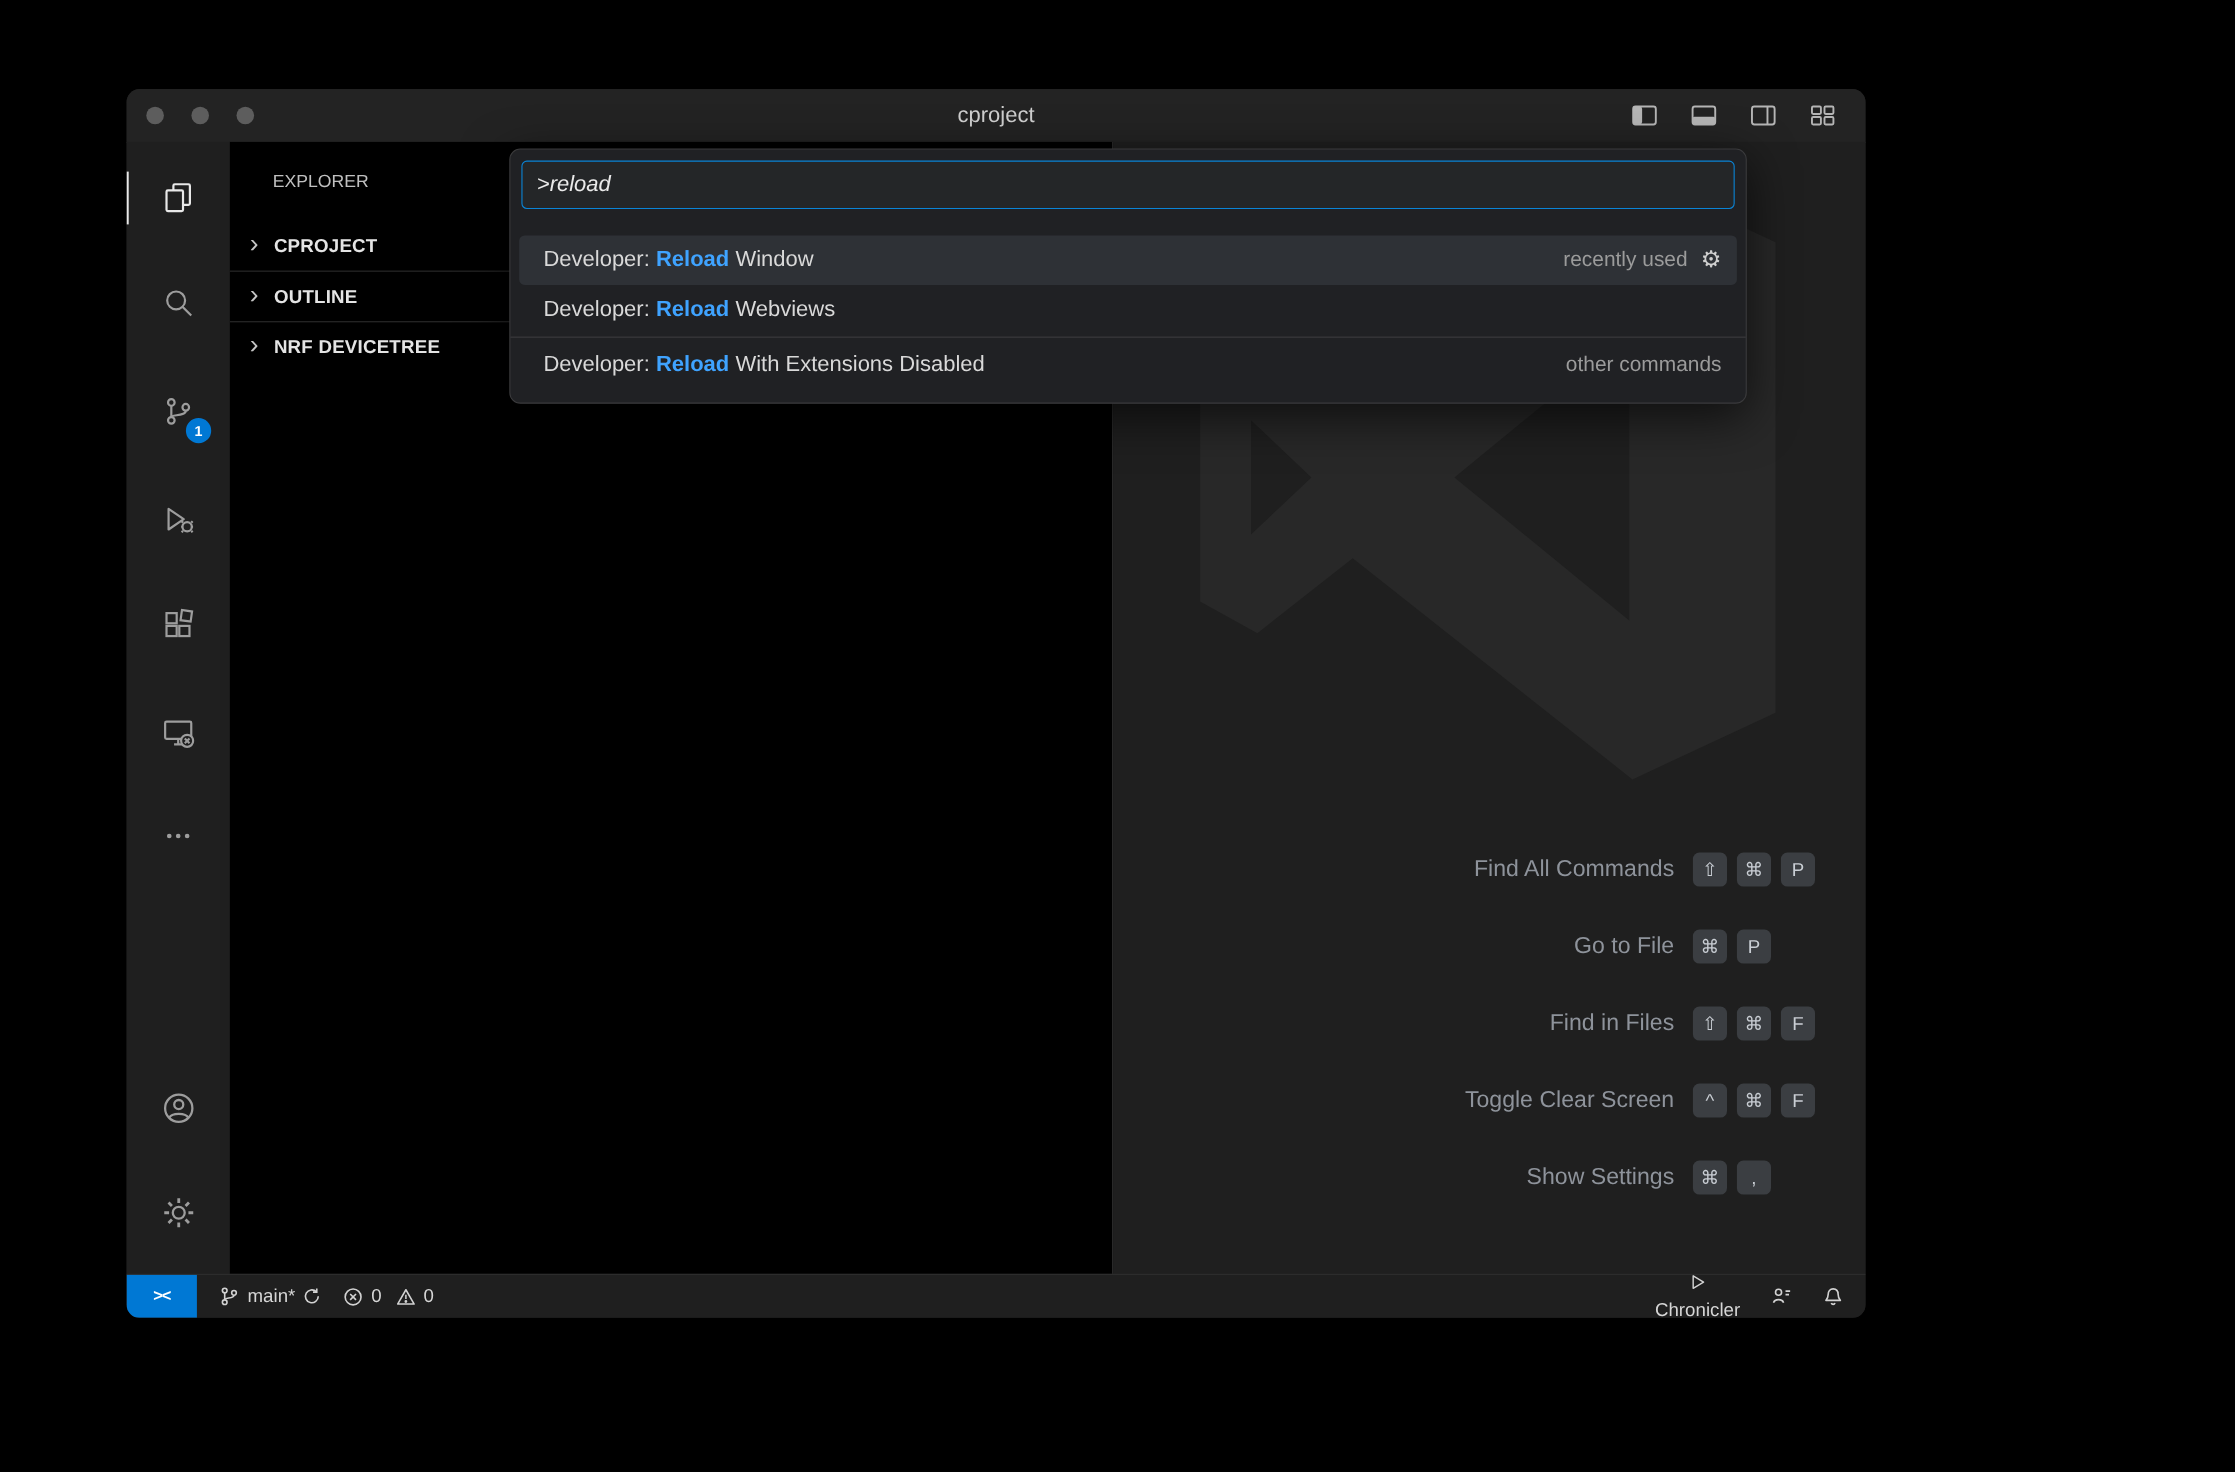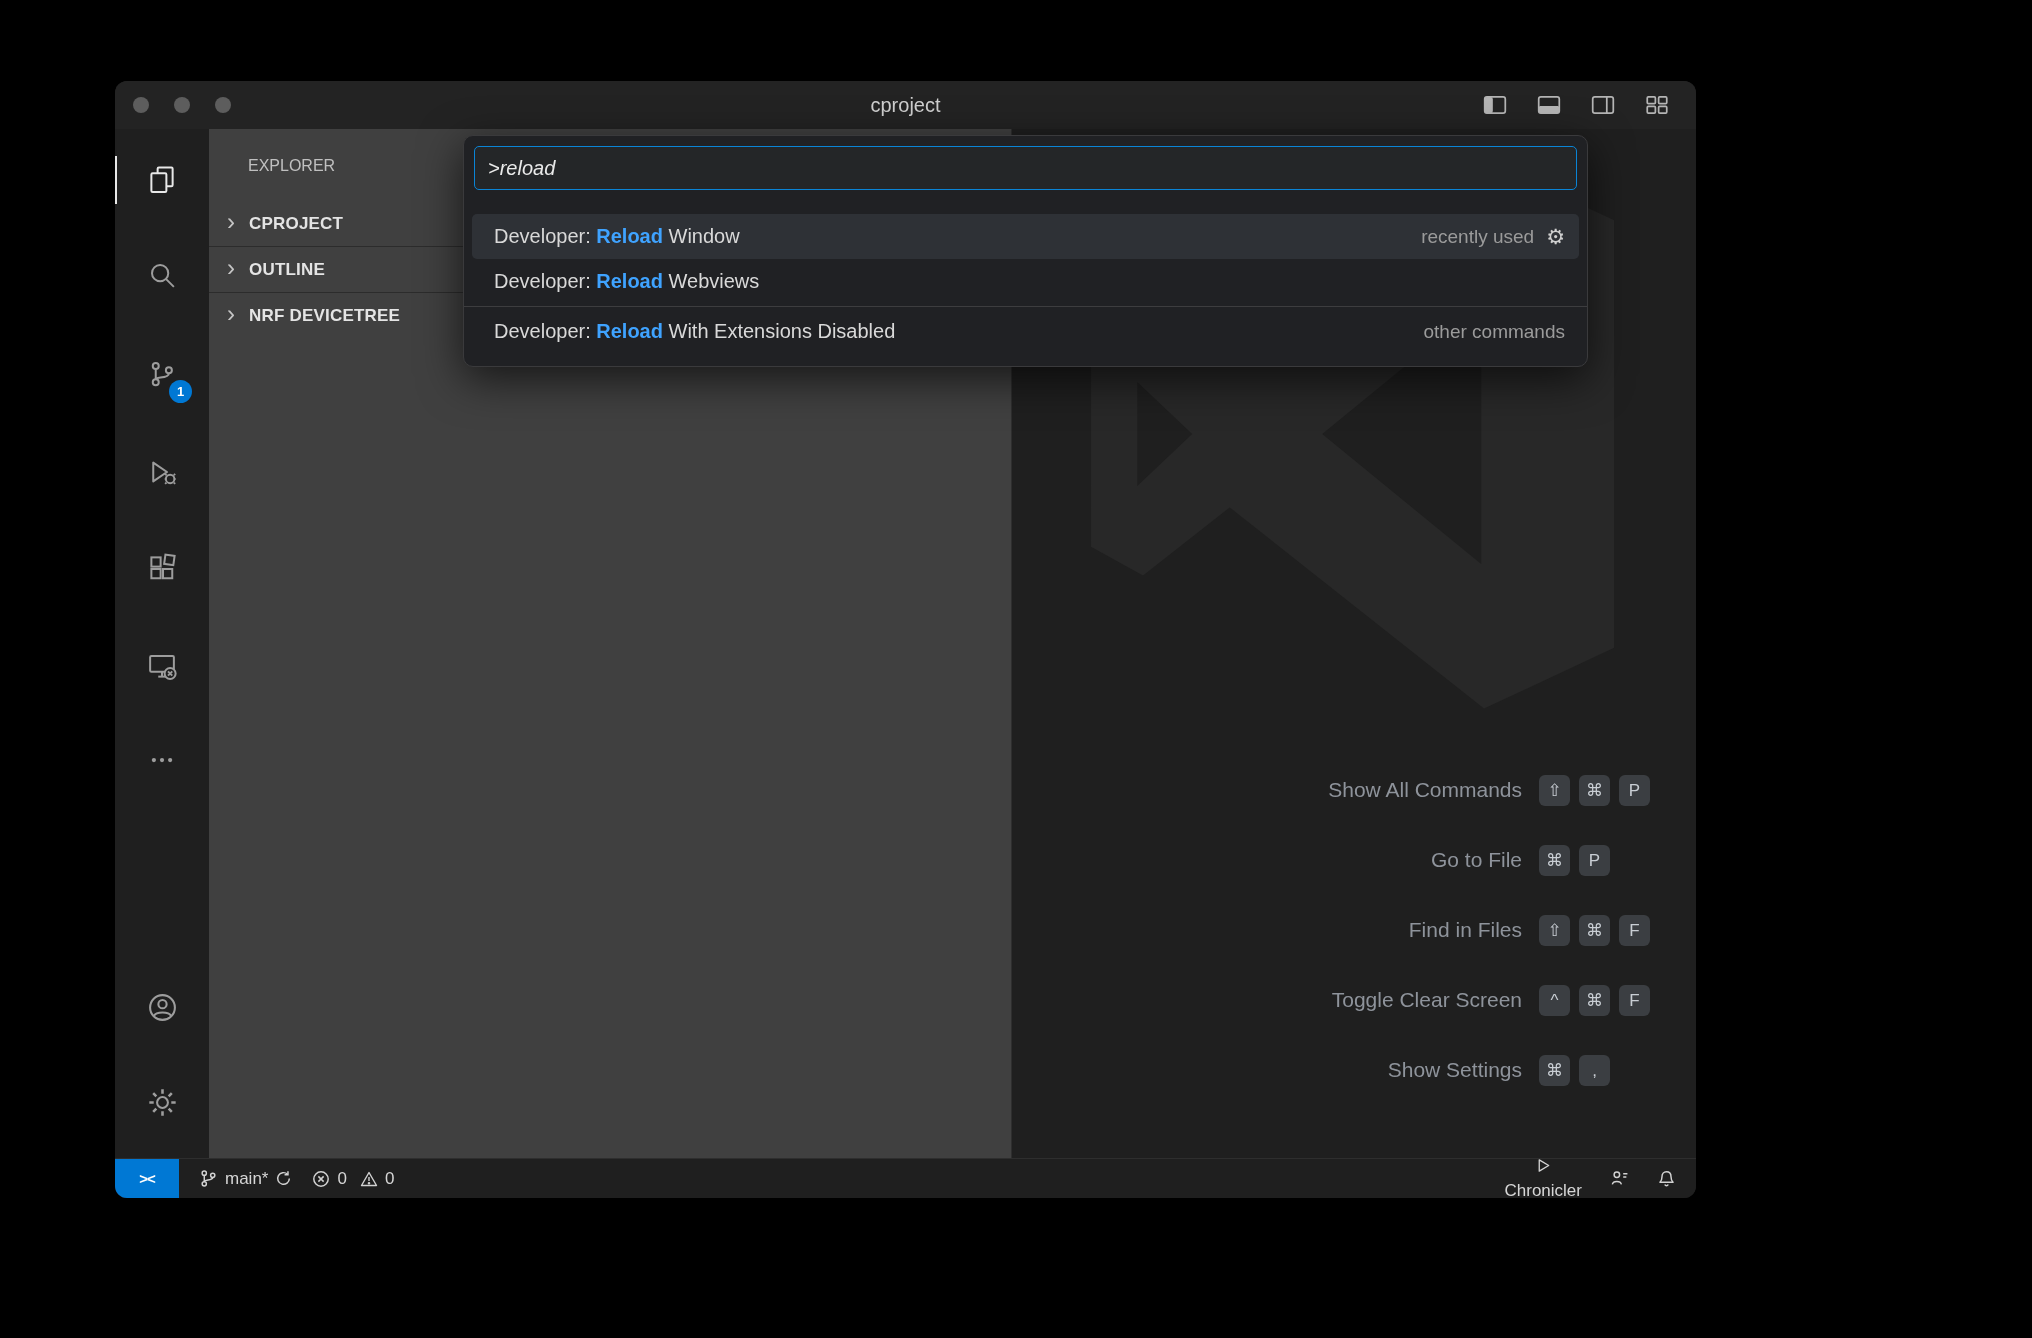--- a/index.html
+++ b/index.html
@@ -27,21 +27,21 @@
            display:flex;align-items:center;justify-content:center;}
   .ab-item svg{stroke:#9d9d9d;fill:none;stroke-width:1.6;display:block;}
   .ab-item.active svg{stroke:#e8e8e8;}
   .active-indicator{position:absolute;left:0;width:2px;height:48px;background:#e8e8e8;}
   .scm-badge{position:absolute;right:-6px;bottom:-5px;width:23px;height:23px;border-radius:50%;
              background:#0078d4;color:#fff;font-size:13px;font-weight:700;
              display:flex;align-items:center;justify-content:center;}
   .ellipsis-dots circle{fill:#9d9d9d;stroke:none;}
 
   
-  .sidebar{width:802px;flex:none;position:relative;background:#404040;
+  .sidebar{width:802px;flex:none;position:relative;background:#000000;
            border-right:1px solid #2e2e2e;}
   .sidebar-title{position:absolute;left:39px;top:28px;font-size:16px;color:#c0c0c0;}
   .sections{position:absolute;top:72px;left:0;right:0;}
   .section-row{height:45px;display:flex;align-items:center;padding-left:18px;cursor:pointer;}
   .section-row + .section-row{border-top:1px solid #2c2c2c;}
   .chev{color:#c5c5c5;font-size:24px;line-height:1;width:22px;flex:none;
         transform:translateY(-2px);}
   .section-label{font-size:17px;font-weight:700;color:#e4e4e4;letter-spacing:.2px;}
 
   
@@ -219,21 +219,21 @@
       </div>
     </div>
 
     <div class="editor">
       <svg class="logo" viewBox="0 0 100 100">
         <path fill-rule="evenodd" d="M72.5 2.5 L95 13 L95 87 L72.5 97.5 L28.5 62.7 L13.5 74.5 L4.5 69.5 L4.5 30.5 L13.5 25.5 L28.5 37.3 Z M72 27.5 L44.5 50 L72 72.5 Z M12.5 41 L22 50 L12.5 59 Z"></path>
       </svg>
 
       <div class="shortcuts">
         <div class="sc-row">
-          <div class="sc-label">Show All Commands</div>
+          <div class="sc-label">Find All Commands</div>
           <div class="sc-keys">
             <span class="keycap">⇧</span>
             <span class="keycap">⌘</span>
             <span class="keycap">P</span>
           </div>
         </div>
         <div class="sc-row">
           <div class="sc-label">Go to File</div>
           <div class="sc-keys">
             <span class="keycap">⌘</span>

